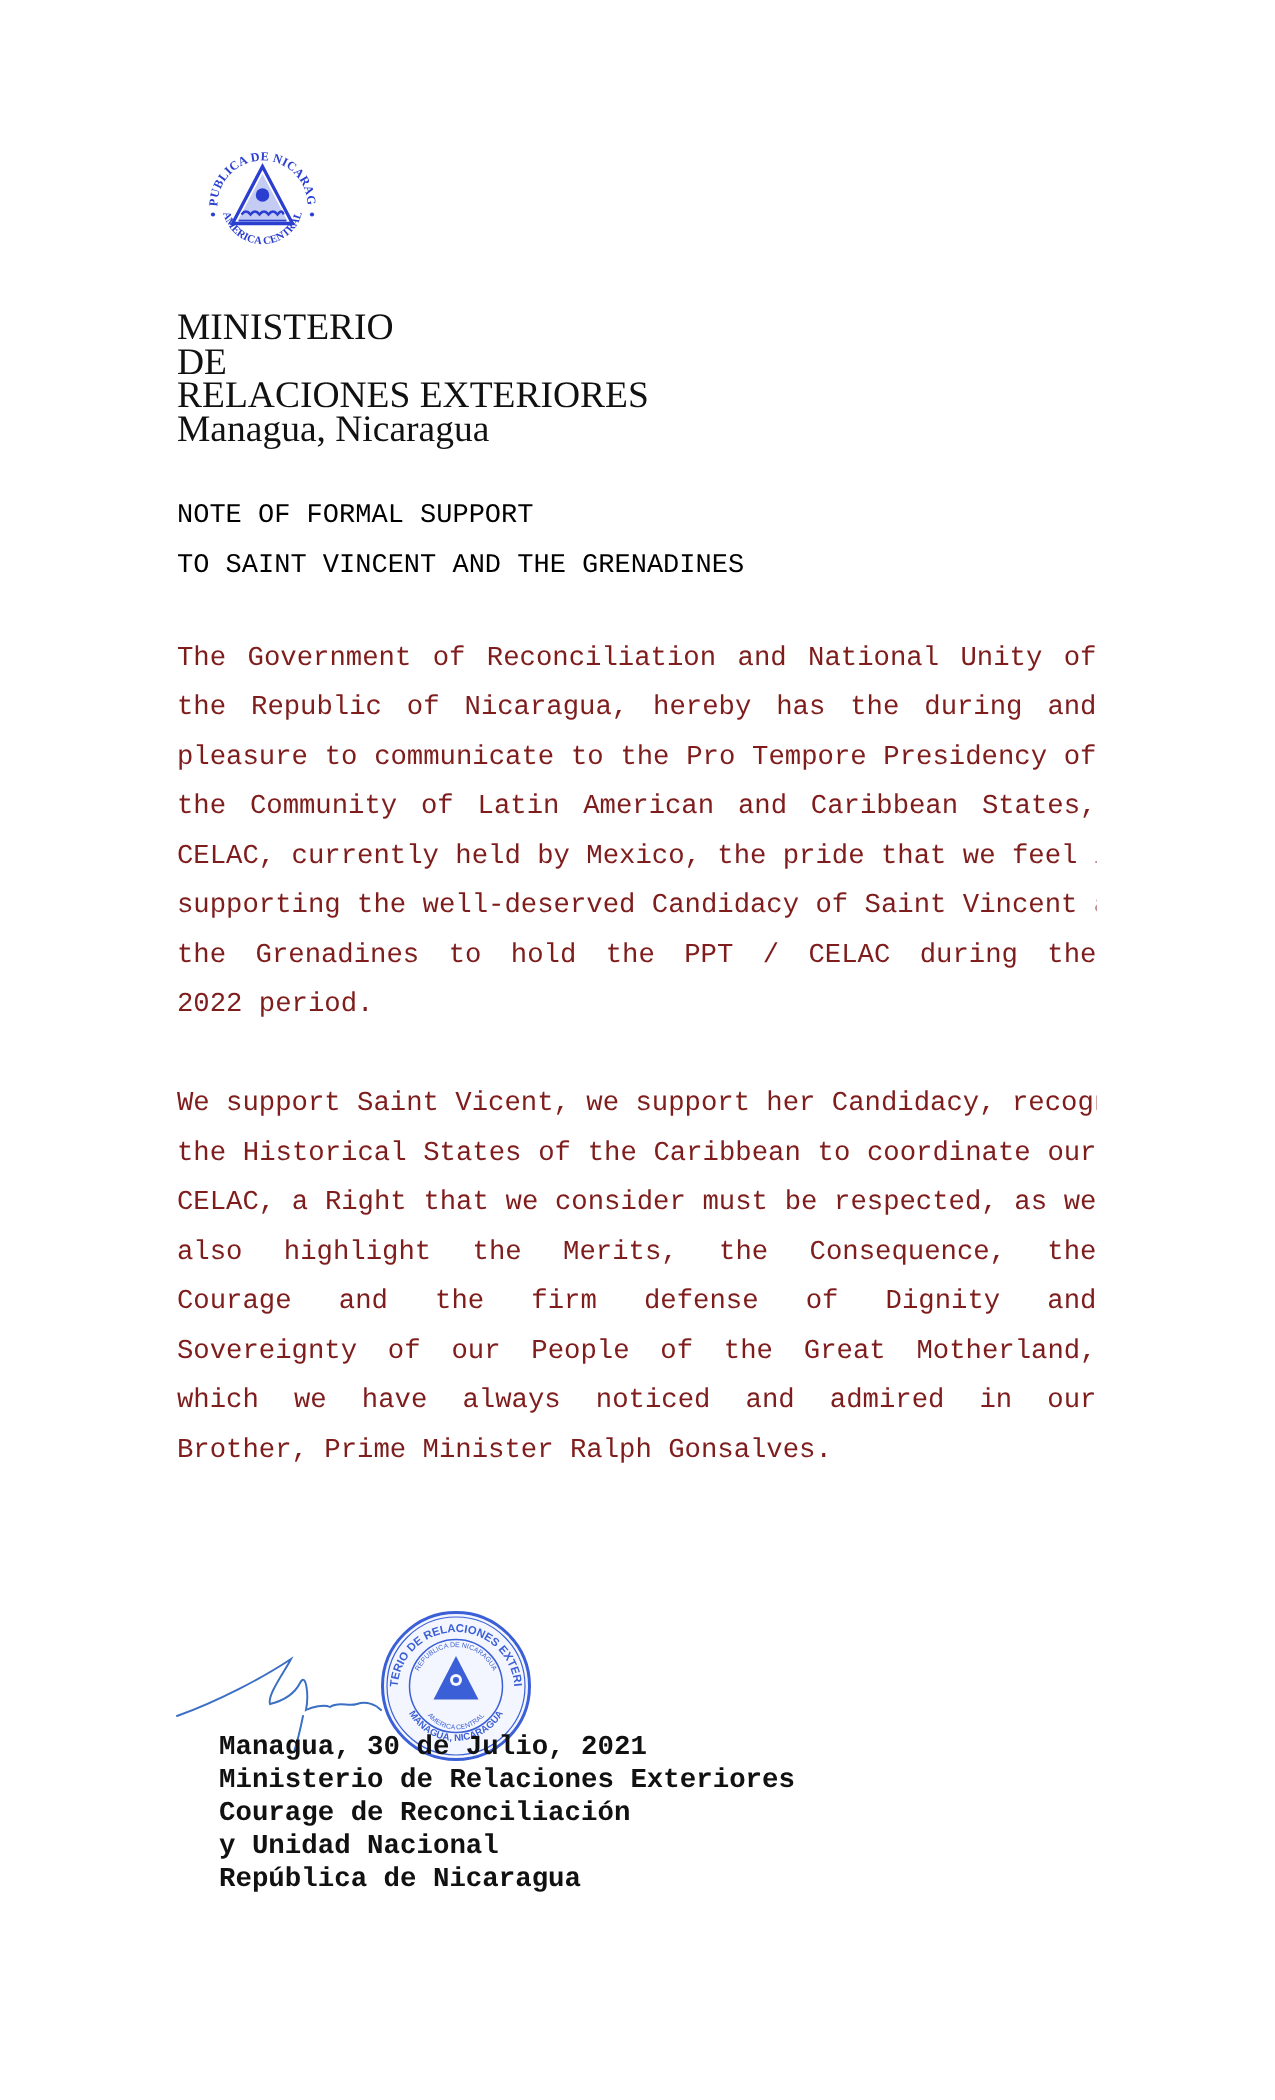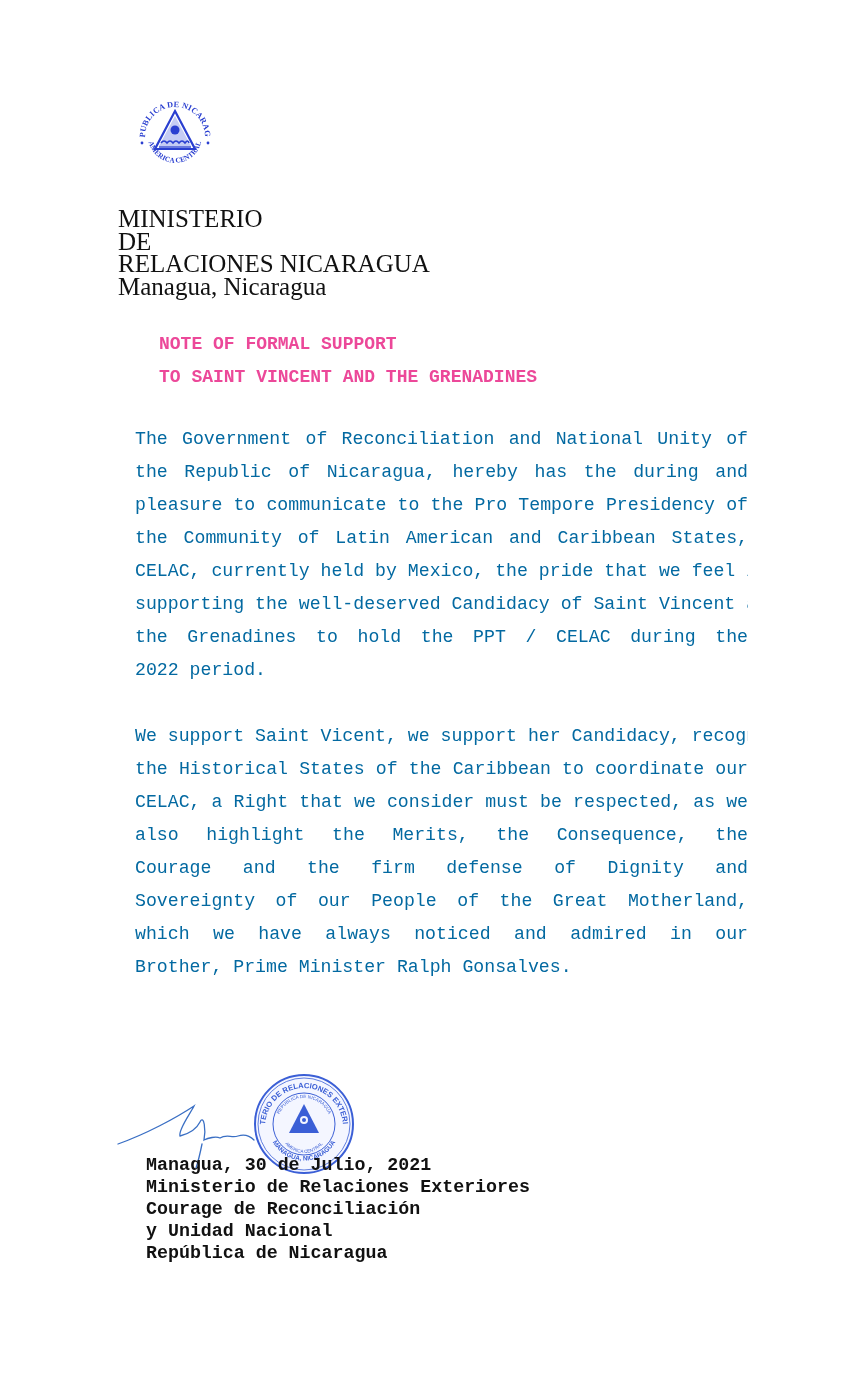--- a/index.html
+++ b/index.html
@@ -4,24 +4,24 @@
   <style>
     html, body { margin: 0; padding: 0; background: #ffffff; }
     body { width: 850px; height: 1400px; position: relative; overflow: hidden; color: #000; }
     .page { position: absolute; left: 0; top: 0; width: 850px; height: 1400px; background: #fff; }
 
     .crest { position: absolute; left: 133px; top: 93px; width: 84px; height: 84px; }
 
     .letterhead { position: absolute; left: 118px; top: 208px; font-family: "Liberation Serif", serif; font-size: 25px; line-height: 22.5px; color: #111; }
     .letterhead div { white-space: nowrap; }
 
-    .title { position: absolute; left: 118px; top: 328px; font-family: "Liberation Mono", monospace; font-weight: bold; font-size: 18px; line-height: 33px; color: #ec4899; margin-left: 41px; }
+    .title { position: absolute; left: 118px; top: 328px; font-family: "Liberation Mono", monospace; font-weight: normal; font-size: 18px; line-height: 33px; color: #000000; }
     .title div { white-space: nowrap; }
 
-    .body-text { position: absolute; left: 118px; width: 613px; font-family: "Liberation Mono", monospace; font-size: 18.2px; line-height: 33px; color: #0369a1; margin-left: 17px; }
+    .body-text { position: absolute; left: 118px; width: 613px; font-family: "Liberation Mono", monospace; font-size: 18.2px; line-height: 33px; color: #7f1d1d; }
     .para1 { top: 423px; }
     .para2 { top: 720px; }
     .closing { top: 1017px; }
     .line { display: block; text-align: justify; text-align-last: justify; white-space: nowrap; height: 33px; overflow: hidden; }
     .line.last { text-align-last: left; }
 
     .signature { position: absolute; left: 116px; top: 1100px; width: 150px; height: 70px; }
     .seal { position: absolute; left: 253px; top: 1073px; width: 102px; height: 102px; }
 
     .footer { position: absolute; left: 118px; top: 1154px; font-family: "Liberation Mono", monospace; font-weight: bold; font-size: 18.3px; line-height: 22px; color: #111; }
@@ -48,21 +48,21 @@
     <polygon points="42,18 62,56 22,56" fill="none" stroke="#2a3fd0" stroke-width="2.2"></polygon>
     <polygon points="42,23 58,53 26,53" fill="#5a6ee0" opacity="0.35"></polygon>
     <circle cx="42" cy="37" r="4.5" fill="#2a3fd0"></circle>
     <path d="M28 50 q3 -4 6 0 q3 -4 6 0 q3 -4 6 0 q3 -4 6 0 q3 -4 4 0" fill="none" stroke="#2a3fd0" stroke-width="1.6"></path>
     <path d="M26 54 h32" stroke="#2a3fd0" stroke-width="1.4"></path>
   </svg>
 
   <div class="letterhead">
     <div>MINISTERIO</div>
     <div>DE</div>
-    <div>RELACIONES NICARAGUA</div>
+    <div>RELACIONES EXTERIORES</div>
     <div>Managua, Nicaragua</div>
   </div>
 
   <div class="title">
     <div>NOTE OF FORMAL SUPPORT</div>
     <div>TO SAINT VINCENT AND THE GRENADINES</div>
   </div>
 
   <div class="body-text para1">
     <span class="line">The Government of Reconciliation and National Unity of</span>

